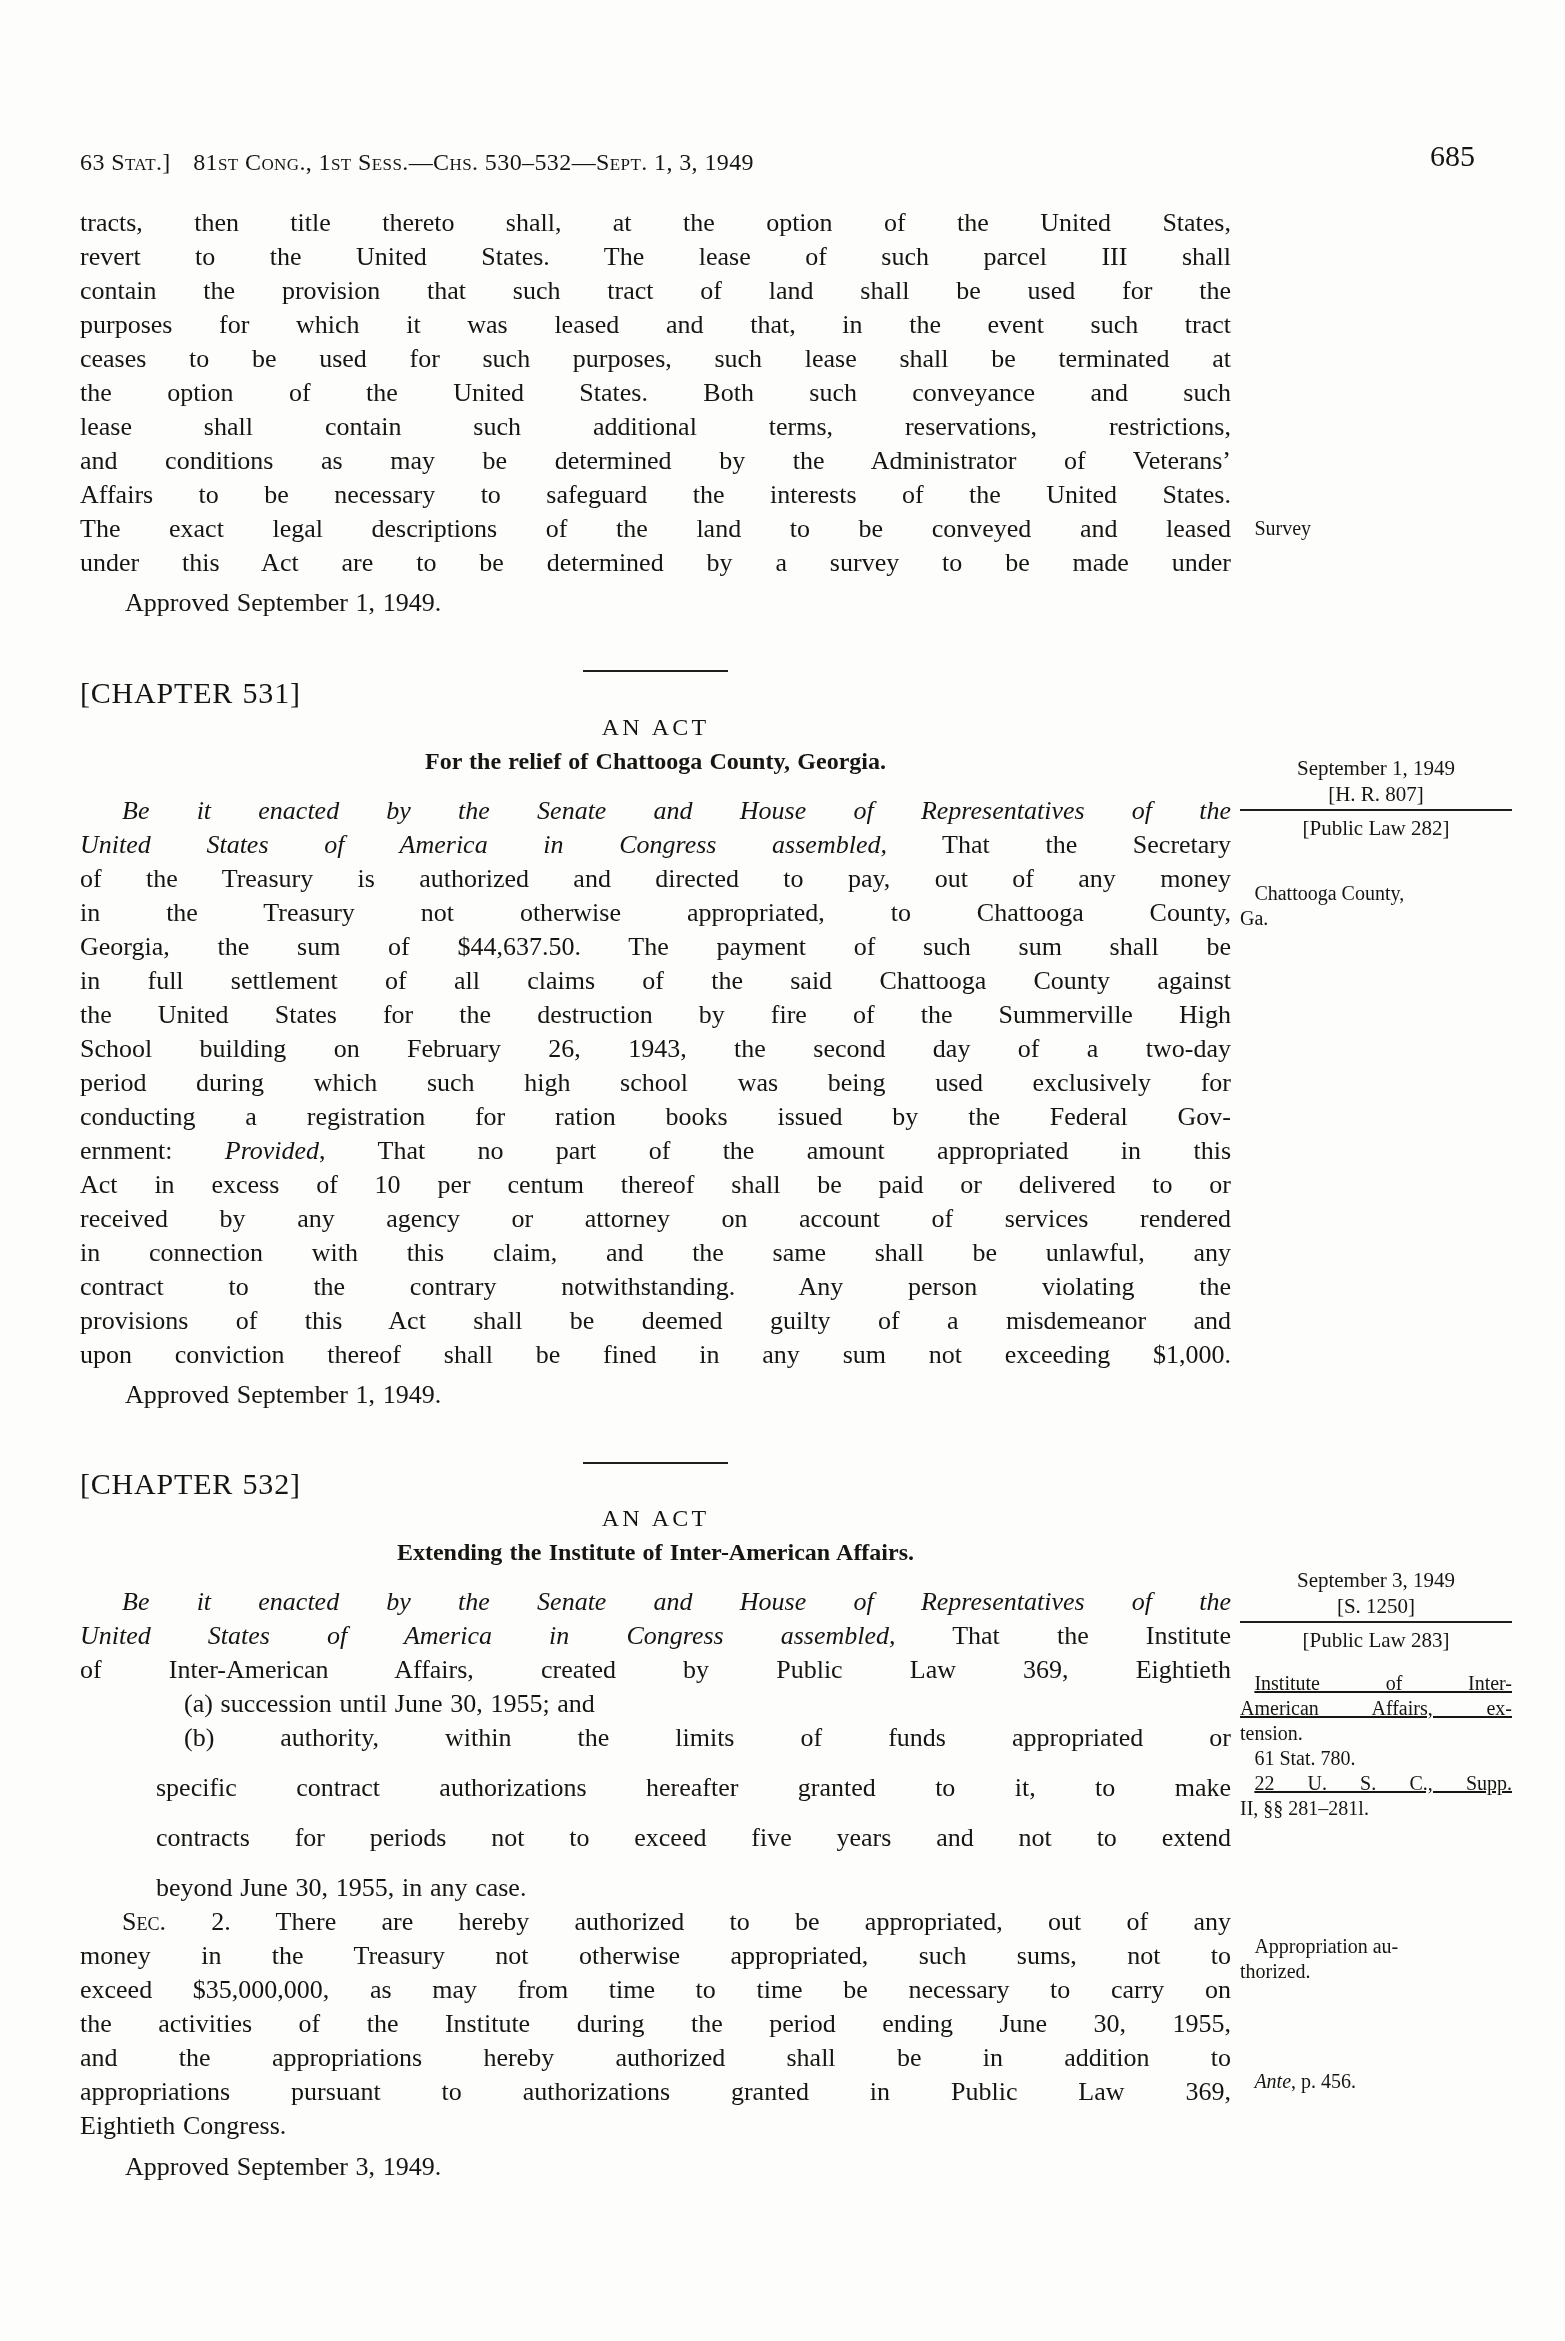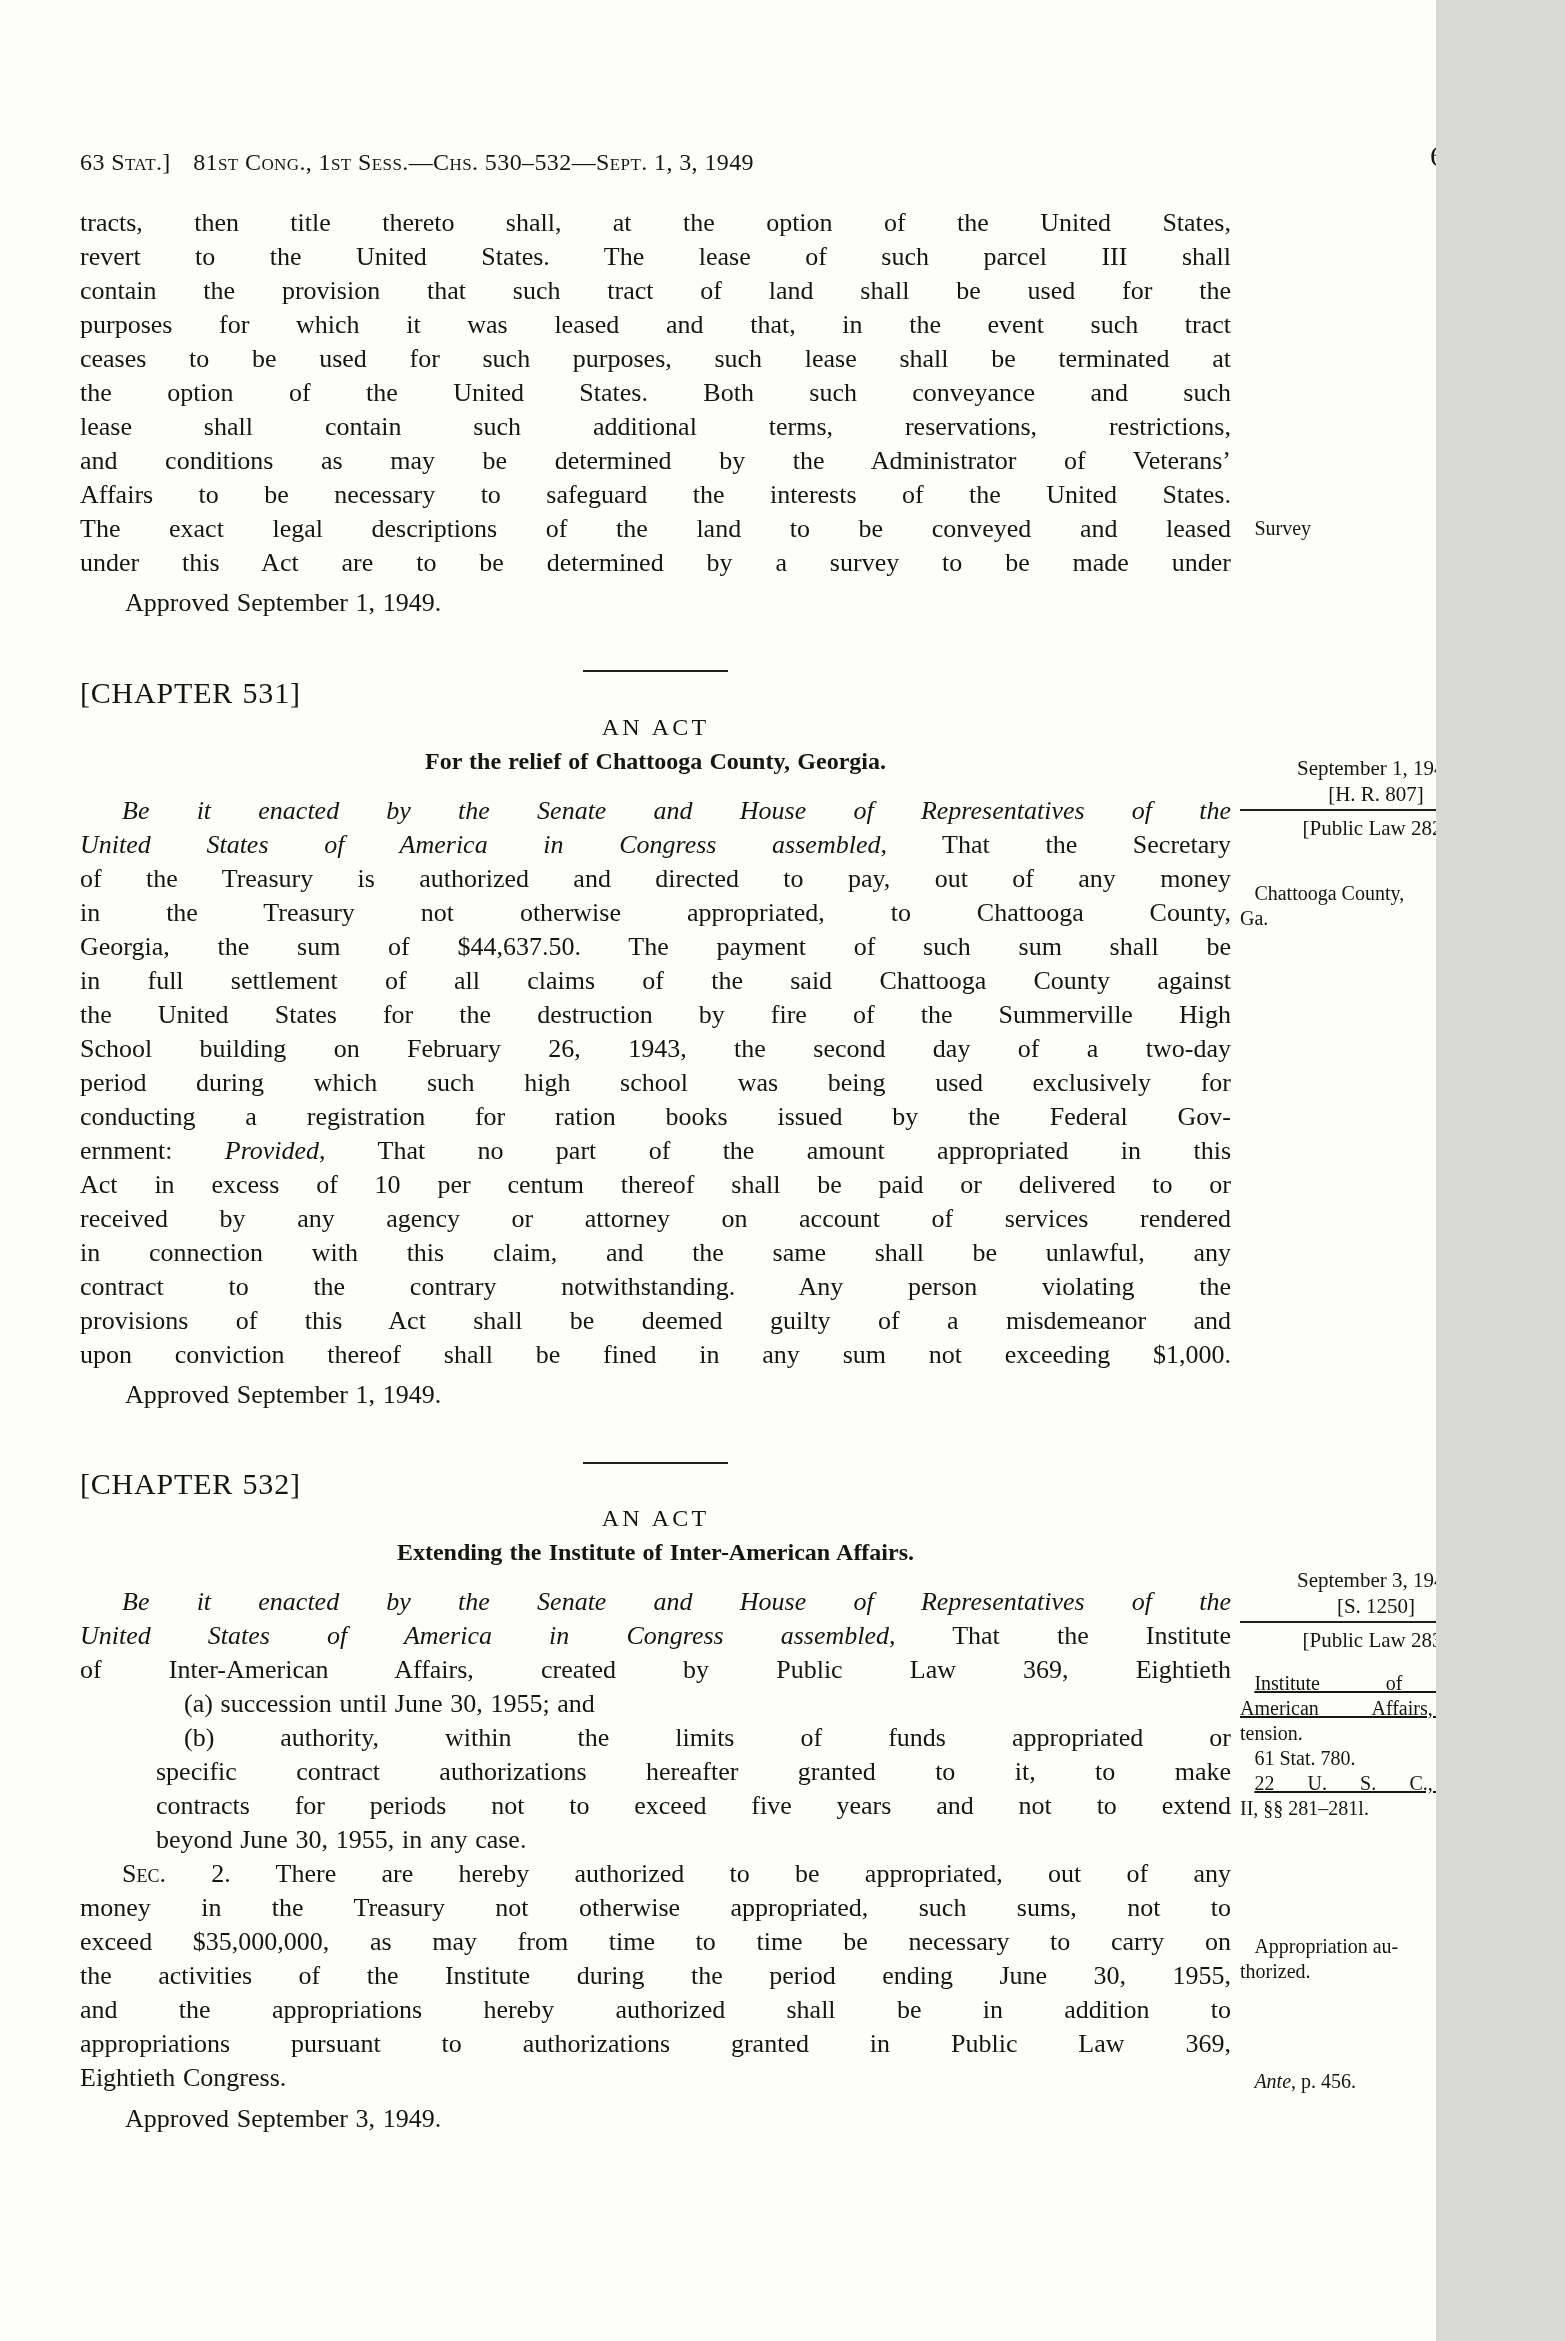--- a/index.html
+++ b/index.html
@@ -1,18 +1,18 @@
 <!DOCTYPE html>
 <html style="font-size:12.8px"><head>
 <meta charset="utf-8">
 <style>
   html,body{margin:0;padding:0;background:#d9d9d4;}
   .page{
     position:relative;
-    width:1436px;height:2342px;
+    width:1565px;height:2342px;
     background:#fdfdfb;
     font-family:"Liberation Serif","DejaVu Serif",serif;
     color:#171511;
     overflow:hidden;
   }
   
   .runhead{
     position:absolute;left:80px;top:147px;width:1395px;
     font-size:24px;line-height:30px;white-space:nowrap;
   }
@@ -29,21 +29,21 @@
   .left{text-align:left;text-align-last:left;}
   .indent1{text-indent:42px;}
   .it{font-style:italic;}
   .sc2{font-variant:small-caps;}
   .approved{text-indent:45px;margin:6.4px 0 0 0;text-align:left;text-align-last:left;}
   .divider{width:145px;height:0;border-top:2.4px solid #201e1a;margin:50px auto 3.2px auto;}
   .chap{font-size:30px;letter-spacing:0.8px;}
   .anact{text-align:center;text-align-last:center;font-size:24px;letter-spacing:3.2px;}
   .subject{text-align:center;text-align-last:center;font-size:24px;font-weight:bold;}
   .li-first{padding-left:104px;}
-  .li-cont{padding-left:76px;}
+  .li-cont{padding-left:76px;margin-top:16px;}
 
   
   .sidecol{position:absolute;left:1237px;top:0;width:272px;
     font-size:20px;line-height:25px;}
   .mnote{position:absolute;left:3px;width:100%;}
   .ind{text-indent:14.4px;}
   .mjust{text-align:justify;text-align-last:justify;text-decoration:underline;}
   .dateblock{font-size:21px;line-height:26px;text-align:center;}
   .mrule{border-top:2.4px solid #201e1a;margin:2.4px 0 4px 0;width:100%;}
 </style>

